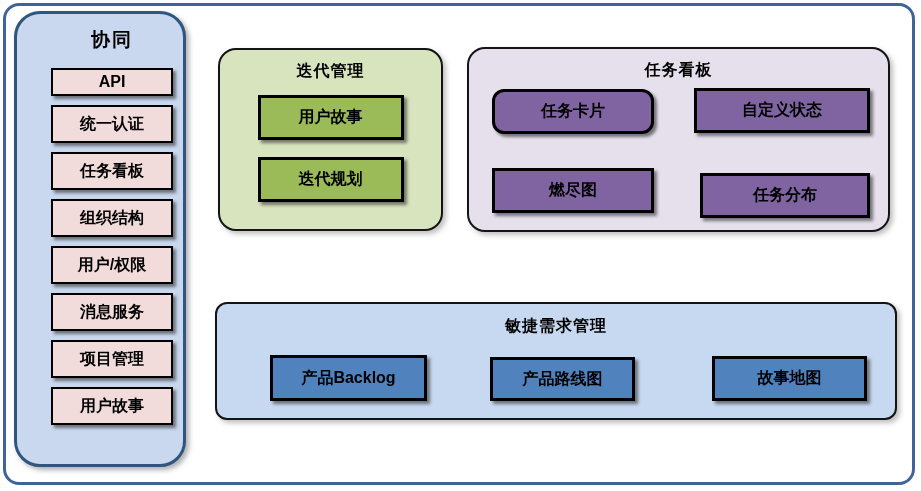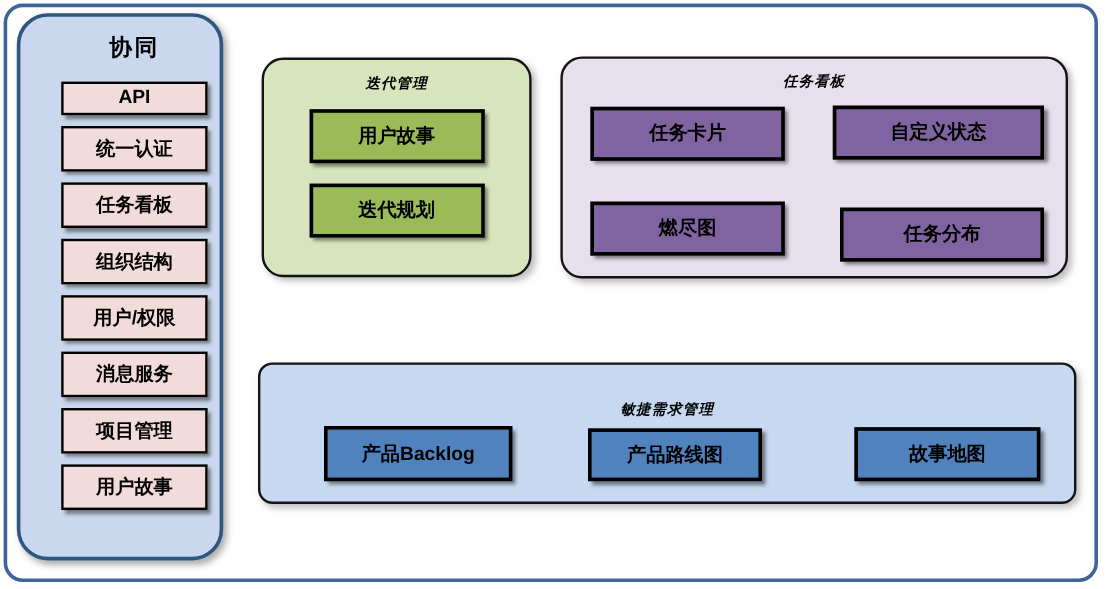--- a/index.html
+++ b/index.html
@@ -74,26 +74,25 @@
   .side-box.short { height: 28px; }
   
   .panel {
     position: absolute;
     box-sizing: border-box;
     border: 2px solid #141414;
     box-shadow: 3px 3px 5px rgba(130,130,130,0.5);
   }
   .panel-title {
     text-align: center;
-    font-size: 12px;
+    font-size: 16px;
     font-weight: bold;
     color: #000;
     margin-top: 11px;
     letter-spacing: 1px;
-    font-style: italic;
   }
   
   .panel-iteration {
     left: 218px; top: 48px;
     width: 225px; height: 183px;
     background: #d8e4bd;
     border-radius: 18px;
   }
   .panel-iteration .box {
     width: 146px; height: 45px;
@@ -106,32 +105,32 @@
   .panel-kanban {
     left: 467px; top: 47px;
     width: 423px; height: 185px;
     background: #e5e0ec;
     border-radius: 18px;
   }
   .panel-kanban .box {
     position: absolute;
     background: #8064a2;
   }
-  .kanban-box-1 { left: 23px;  top: 40px;  width: 162px; height: 45px; }
+  .kanban-box-1 { left: 23px;  top: 40px;  width: 162px; height: 45px; border-radius: 12px; }
   .kanban-box-2 { left: 225px; top: 39px;  width: 176px; height: 45px; }
   .kanban-box-3 { left: 23px;  top: 119px; width: 162px; height: 45px; }
   .kanban-box-4 { left: 231px; top: 124px; width: 170px; height: 45px; }
   
   .panel-agile {
     left: 215px; top: 302px;
     width: 682px; height: 118px;
     background: #c6d9f1;
     border-radius: 12px;
   }
-  .panel-agile .panel-title { margin-top: 29px; }
+  .panel-agile .panel-title { margin-top: 12px; }
   .panel-agile .box {
     position: absolute;
     background: #5082be;
   }
   .agile-box-1 { left: 53px;  top: 51px; width: 157px; height: 46px; }
   .agile-box-2 { left: 273px; top: 53px; width: 145px; height: 44px; }
   .agile-box-3 { left: 495px; top: 52px; width: 155px; height: 45px; }
 </style>
 </head>
 <body>

